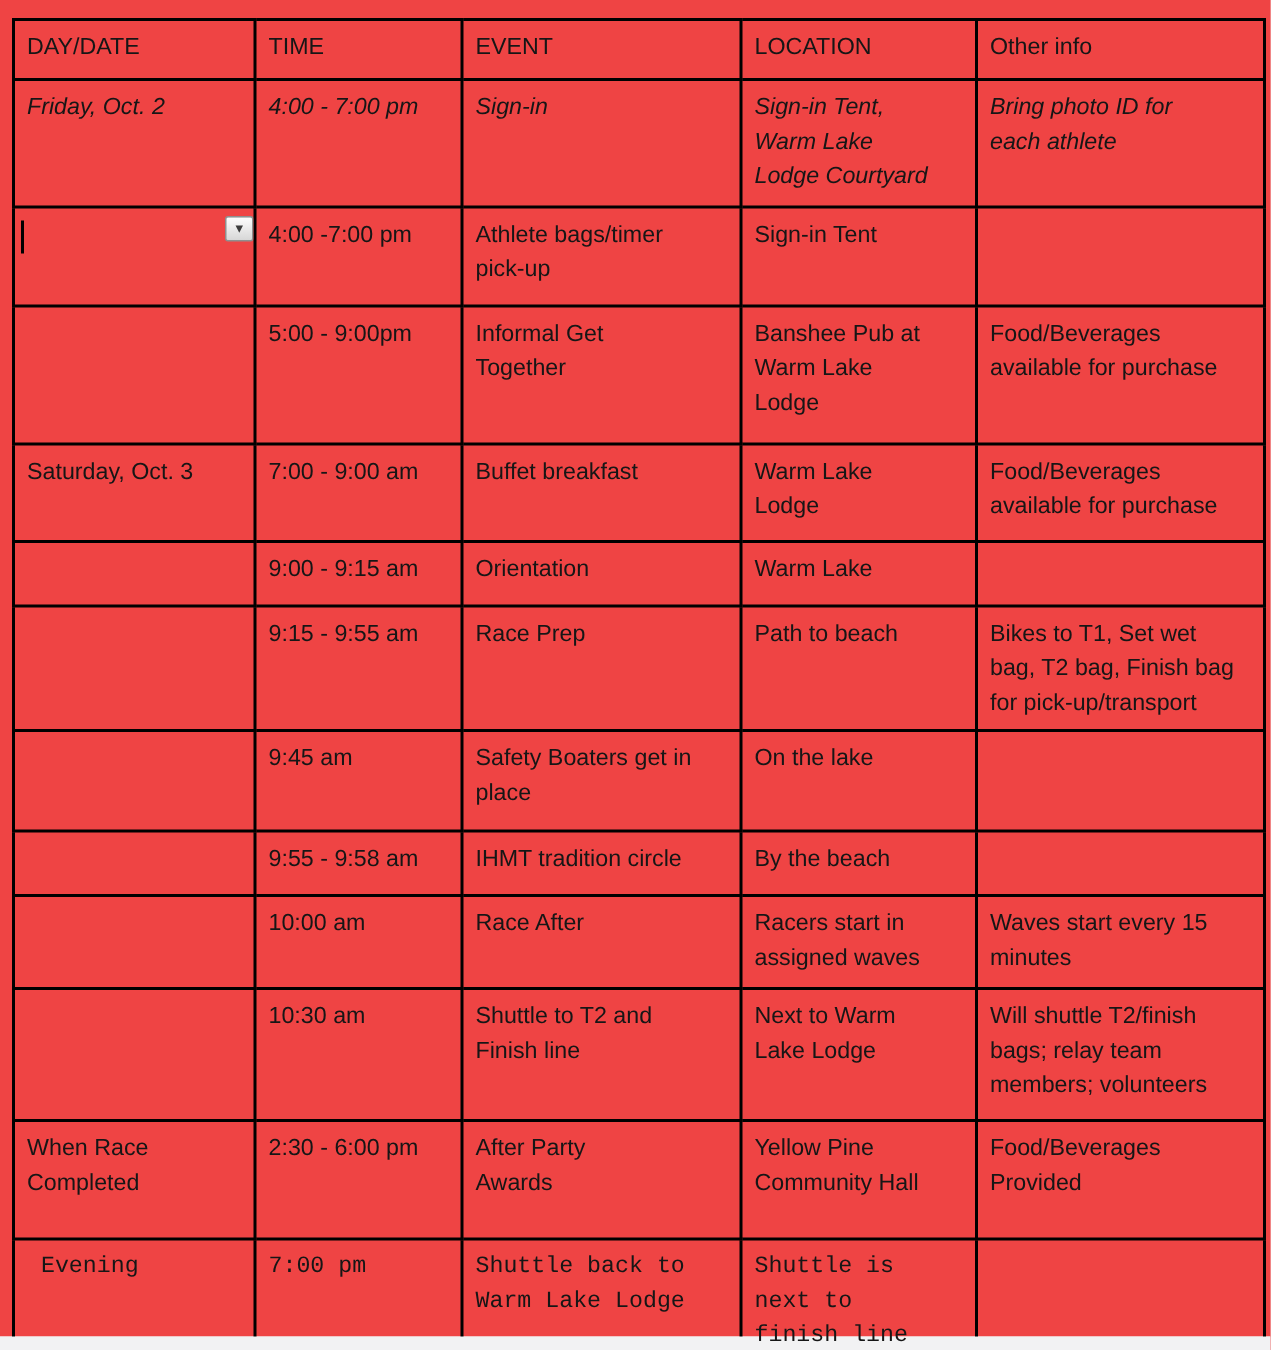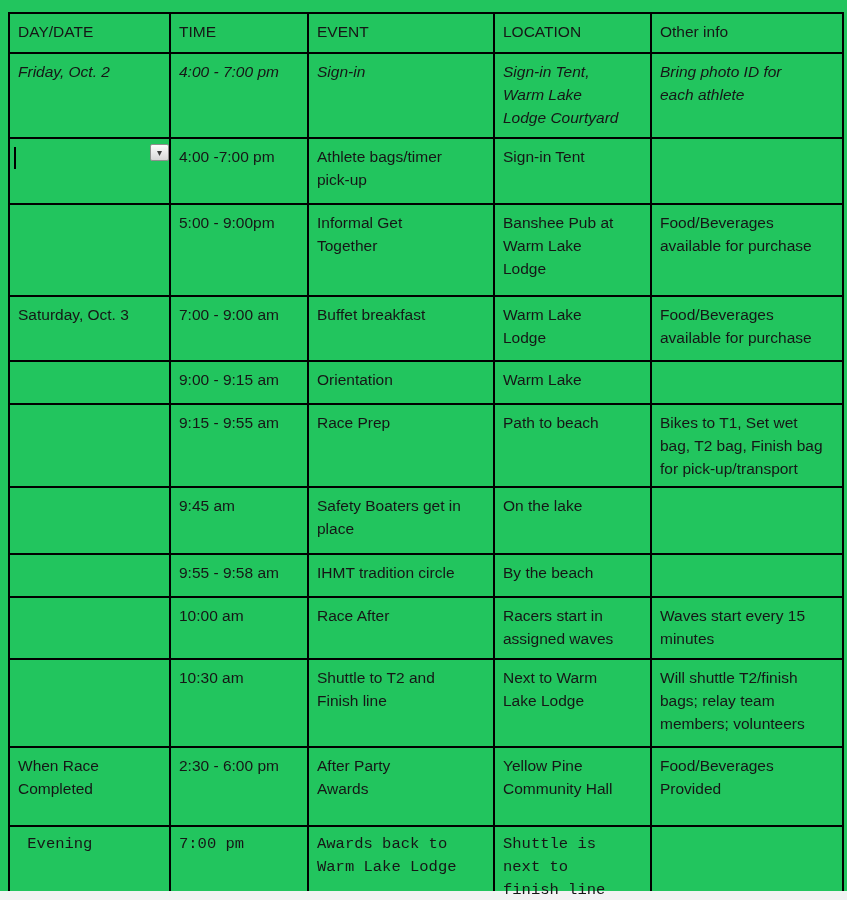--- a/index.html
+++ b/index.html
@@ -9,21 +9,21 @@
   body {
     width: 847px;
     height: 900px;
     background: #f4f4f5;
     font-family: "Liberation Sans", sans-serif;
     overflow: hidden;
   }
   .page {
     width: 847px;
     height: 891px;
-    background: #22c55e;
+    background: #ef4444;
     box-sizing: border-box;
     padding: 12px 0 0 8px;
   }
   table.schedule {
     border-collapse: collapse;
     table-layout: fixed;
     width: 834px;
   }
   th, td {
     border: 2px solid #000000;
@@ -194,21 +194,21 @@
           <td><span class="cell-text">After Party
 Awards</span></td>
           <td><span class="cell-text">Yellow Pine
 Community Hall</span></td>
           <td><span class="cell-text">Food/Beverages
 Provided</span></td>
         </tr>
         <tr style="height: 87px; font-family: Liberation Mono, monospace;">
           <td><span class="cell-text"> Evening</span></td>
           <td><span class="cell-text">7:00 pm</span></td>
-          <td><span class="cell-text">Awards back to
+          <td><span class="cell-text">Shuttle back to
 Warm Lake Lodge</span></td>
           <td><span class="cell-text">Shuttle is next to
 finish line</span></td>
           <td><span class="cell-text"></span></td>
         </tr>
       </tbody>
   </table>
 </div>
 <div class="bottom-strip"></div>
 

